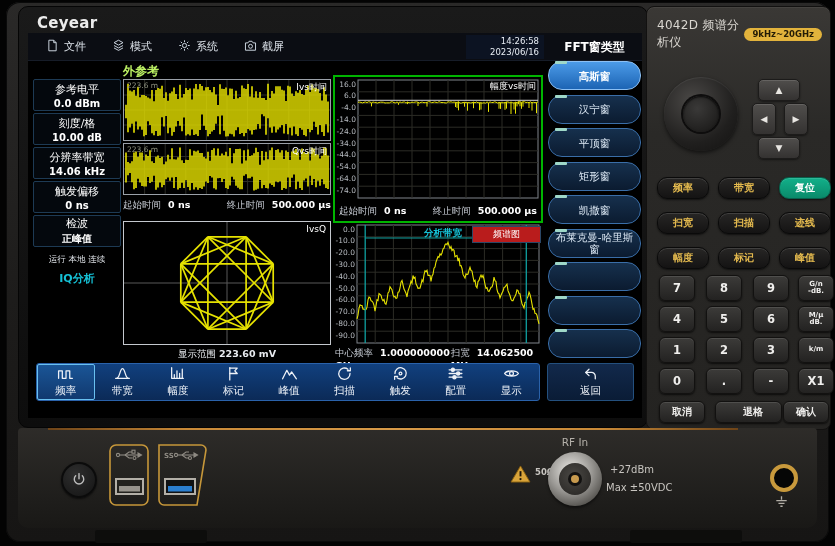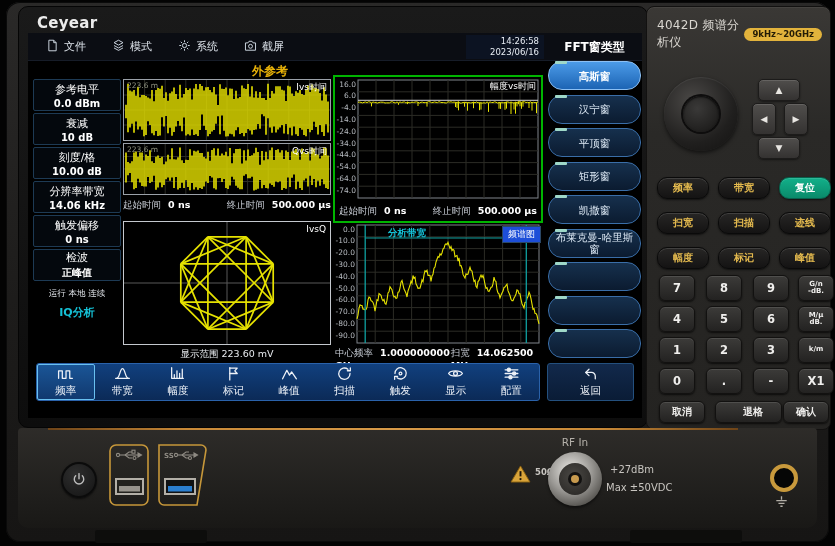--- a/index.html
+++ b/index.html
@@ -8,21 +8,21 @@
   .foot{position:absolute;top:530px;width:112px;height:13px;background:#0d0d0c;border-radius:2px;}
 
   
   #bezel{position:absolute;left:18px;top:6px;width:628px;height:420px;background:linear-gradient(180deg,#1a1a1a,#0d0d0d);border-radius:10px;border:1px solid #050505;}
   #logo{position:absolute;left:18px;top:7px;color:#ececec;font-size:15px;font-weight:bold;letter-spacing:.3px;}
   #screen{position:absolute;left:9px;top:26px;width:614px;height:385px;background:#000;}
 
   #menubar{position:absolute;left:0;top:0;width:614px;height:28px;background:#0b0d13;border-bottom:1px solid #161c28;display:flex;align-items:center;gap:26px;padding-left:18px;box-sizing:border-box;}
   .menu-item{display:flex;align-items:center;gap:5px;color:#dde3ea;font-size:11px;cursor:default;}
   #clock{position:absolute;left:438px;top:2px;width:78px;height:24px;background:#0c1322;color:#e8edf4;font-size:8.5px;text-align:right;line-height:11px;padding:1px 5px 0 0;box-sizing:border-box;}
-  #extref{position:absolute;left:79px;top:30px;width:326px;text-align:center;color:#eab308;font-size:12px;font-weight:bold;}
+  #extref{position:absolute;left:95px;top:30px;width:326px;text-align:left;color:#bef264;font-size:12px;font-weight:bold;}
 
   
   #sidebar{position:absolute;left:5px;top:46px;width:88px;display:flex;flex-direction:column;gap:2px;}
   .sb-box{height:30px;border:1px solid #1d3a54;background:#04080d;border-radius:2px;display:flex;flex-direction:column;align-items:center;justify-content:center;color:#fff;}
   .sb-l{font-size:11px;font-weight:400;}
   .sb-v{font-size:10px;font-weight:bold;margin-top:1px;}
   #run-state{margin-top:5px;text-align:center;color:#dfe3e8;font-size:8.5px;}
   #iq-mode{margin-top:3px;text-align:center;color:var(--c-analysis_cyan,#15c0d5);font-size:11px;font-weight:bold;}
 
   
@@ -38,25 +38,25 @@
   #tl-xrow{top:120px;}
 
   #quad-tr{position:absolute;left:305px;top:42px;width:210px;height:148px;border:2px solid var(--c-active_border,#00b400);box-sizing:border-box;background:#000;}
   #tr-title{position:absolute;right:5px;top:3px;font-size:9px;color:#fff;}
   #tr-xrow{bottom:3px;padding:0 4px;}
 
   #quad-bl{position:absolute;left:95px;top:188px;width:208px;height:142px;}
   #bl-box{position:absolute;left:0;top:0;width:208px;height:124px;border:1px solid #c4c8ce;box-sizing:border-box;background:#000;}
   #bl-title{position:absolute;right:4px;top:2px;font-size:9px;color:#fff;}
   #bl-footer{position:absolute;left:0;top:127px;width:208px;text-align:center;color:#e8ebef;font-size:9.5px;}
-  #bl-footer b{font-weight:normal;}
+  #bl-footer b{font-weight:bold;}
 
   #quad-br{position:absolute;left:305px;top:190px;width:210px;height:138px;}
-  #br-bw{position:absolute;left:55px;top:4px;width:110px;text-align:left;color:var(--c-analysis_cyan,#15c0d5);font-size:9.5px;font-weight:bold;}
-  #br-tab{position:absolute;right:2px;top:3px;padding:1px 5px;border:1px solid #2b4766;background:#1d4ed8;color:#fff;font-size:9px;}
+  #br-bw{position:absolute;left:55px;top:4px;width:110px;text-align:center;color:var(--c-analysis_cyan,#15c0d5);font-size:9.5px;font-weight:bold;}
+  #br-tab{position:absolute;right:2px;top:3px;padding:1px 20px;border:1px solid #2b4766;background:#b91c1c;color:#fff;font-size:9px;}
   #br-xrow{bottom:0;padding:0 2px;}
 
   
   #fft-header{position:absolute;left:519px;top:6px;width:95px;text-align:center;color:#fff;font-size:12px;font-weight:bold;}
   #softkey-list{position:absolute;left:520px;top:28px;width:93px;display:flex;flex-direction:column;gap:4.5px;}
   .softkey{position:relative;height:29px;border:1px solid #3a6ea8;border-radius:14px;background:linear-gradient(180deg,#16304d,#0b1b30);color:#dce8f4;font-size:10.5px;display:flex;align-items:center;justify-content:center;text-align:center;line-height:12px;box-sizing:border-box;padding:0 3px;}
   .softkey:before{content:"";position:absolute;left:6px;top:-1px;width:12px;height:3px;background:#9fd8c8;border-radius:1px;}
   .softkey.sel{background:linear-gradient(180deg,#4c9be8,#1c64b4);border-color:#8cc0f4;color:#fff;font-weight:bold;}
 
   
@@ -139,24 +139,20 @@
       <div id="clock">
         <div>14:26:58</div>
         <div>2023/06/16</div>
       </div>
       <div id="extref">外参考</div>
 
       <div id="sidebar">
           <div class="sb-box">
             <div class="sb-l">参考电平</div>
             <div class="sb-v">0.0 dBm</div>
-          </div>
-          <div class="sb-box">
-            <div class="sb-l">衰减</div>
-            <div class="sb-v">10 dB</div>
           </div>
           <div class="sb-box">
             <div class="sb-l">刻度/格</div>
             <div class="sb-v">10.00 dB</div>
           </div>
           <div class="sb-box">
             <div class="sb-l">分辨率带宽</div>
             <div class="sb-v">14.06 kHz</div>
           </div>
           <div class="sb-box">
@@ -418,33 +414,33 @@
           <div class="tb-btn">
             <span><svg width="17" height="15" viewBox="0 0 16 14" fill="none" stroke="#eef2f8" stroke-width="1.2" stroke-linejoin="round" stroke-linecap="round">
                 <path d="M2.8 7a5.3 5.3 0 1 1 2 4"></path>
                 <path d="M2.5 12.4V9.6h2.8"></path>
                 <circle cx="8" cy="7" r="1.3"></circle>
               </svg></span>
             <span>触发</span>
           </div>
           <div class="tb-btn">
             <span><svg width="17" height="15" viewBox="0 0 16 14" fill="none" stroke="#eef2f8" stroke-width="1.2" stroke-linejoin="round" stroke-linecap="round">
-                <path d="M1.5 7C3.5 3.8 12.5 3.8 14.5 7 12.5 10.2 3.5 10.2 1.5 7z"></path>
-                <circle cx="8" cy="7" r="1.8"></circle>
-              </svg></span>
-            <span>显示</span>
-          </div>
-          <div class="tb-btn">
-            <span><svg width="17" height="15" viewBox="0 0 16 14" fill="none" stroke="#eef2f8" stroke-width="1.2" stroke-linejoin="round" stroke-linecap="round">
                 <path d="M2 3.5h12M2 7h12M2 10.5h12"></path>
                 <circle cx="5.5" cy="3.5" r="1.5" fill="#eef2f8"></circle>
                 <circle cx="10.5" cy="7" r="1.5" fill="#eef2f8"></circle>
                 <circle cx="7" cy="10.5" r="1.5" fill="#eef2f8"></circle>
               </svg></span>
             <span>配置</span>
+          </div>
+          <div class="tb-btn">
+            <span><svg width="17" height="15" viewBox="0 0 16 14" fill="none" stroke="#eef2f8" stroke-width="1.2" stroke-linejoin="round" stroke-linecap="round">
+                <path d="M1.5 7C3.5 3.8 12.5 3.8 14.5 7 12.5 10.2 3.5 10.2 1.5 7z"></path>
+                <circle cx="8" cy="7" r="1.8"></circle>
+              </svg></span>
+            <span>显示</span>
           </div>
         </div>
       <div id="back-btn">
           <span><svg width="17" height="15" viewBox="0 0 16 14" fill="none" stroke="#eef2f8" stroke-width="1.2" stroke-linejoin="round" stroke-linecap="round">
               <path d="M12.5 12V9.5a3.5 3.5 0 0 0-3.5-3.5H3.8"></path>
               <path d="M6.6 3 3.5 6l3.1 3"></path>
             </svg></span>
           <span>返回</span>
         </div>
     </div>

